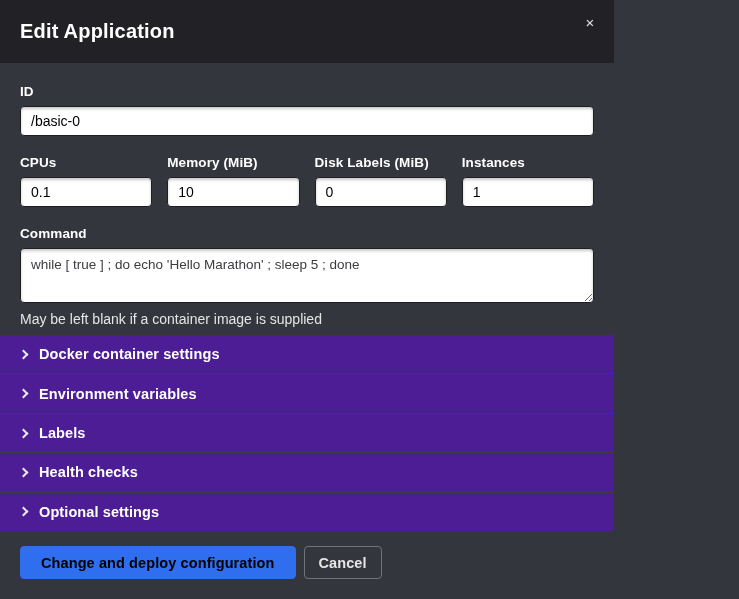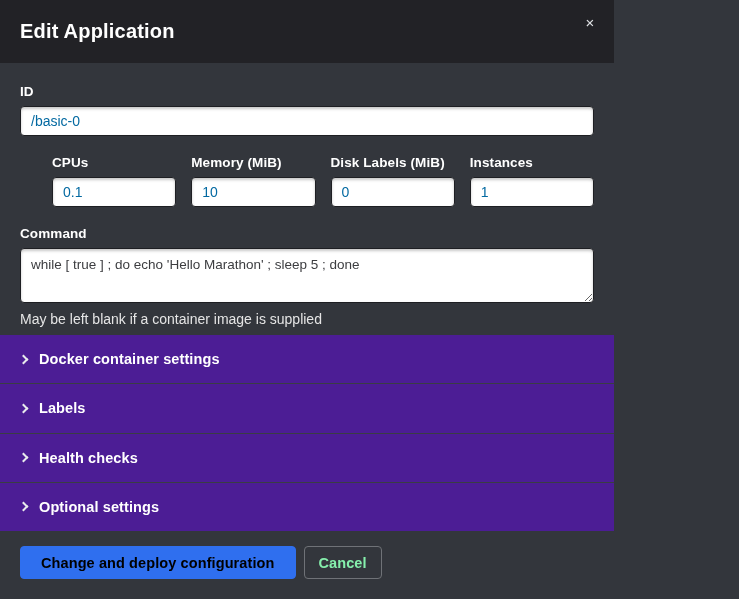--- a/index.html
+++ b/index.html
@@ -56,33 +56,32 @@
     letter-spacing: 0.1px;
   }
   .text-input {
     display: block;
     width: 100%;
     height: 30px;
     background: #ffffff;
     border: 1px solid #1e1f23;
     border-radius: 4px;
     box-shadow: inset 0 2px 3px rgba(0,0,0,0.22);
-    color: #0369a1;
+    color: #000000;
     font-size: 14px;
     font-family: "Liberation Sans", sans-serif;
     padding: 8px 10px;
     outline: none;
   }
   .form-group { margin-bottom: 19px; }
   .form-row {
     display: grid;
     grid-template-columns: repeat(4, 1fr);
     column-gap: 15px;
     margin-bottom: 19px;
-    margin-left: 32px;
   }
   .command-textarea {
     display: block;
     width: 100%;
     height: 55px;
     background: #ffffff;
     border: 1px solid #1e1f23;
     border-radius: 4px;
     box-shadow: inset 0 2px 3px rgba(0,0,0,0.22);
     color: #3c3d40;
@@ -147,21 +146,21 @@
   .btn-primary {
     background: #2f6fef;
     border: 1px solid #2f6fef;
     color: #000000;
     padding: 0 20px;
     margin-right: 8px;
   }
   .btn-cancel {
     background: transparent;
     border: 1px solid #6f7277;
-    color: #86efac;
+    color: #e5e5e5;
     padding: 0 14px;
   }
 </style>
 </head>
 <body>
 
 <div class="modal">
 
   <div class="modal-header">
     <div class="modal-title">Edit Application</div>
@@ -202,20 +201,24 @@
 
   </div>
 
   <div class="modal-sections">
 
     <div class="section-row">
       <span class="chevron"></span>
       <span class="section-label">Docker container settings</span>
     </div>
 
+    <div class="section-row">
+      <span class="chevron"></span>
+      <span class="section-label">Environment variables</span>
+    </div>
 
     <div class="section-row">
       <span class="chevron"></span>
       <span class="section-label">Labels</span>
     </div>
 
     <div class="section-row">
       <span class="chevron"></span>
       <span class="section-label">Health checks</span>
     </div>

